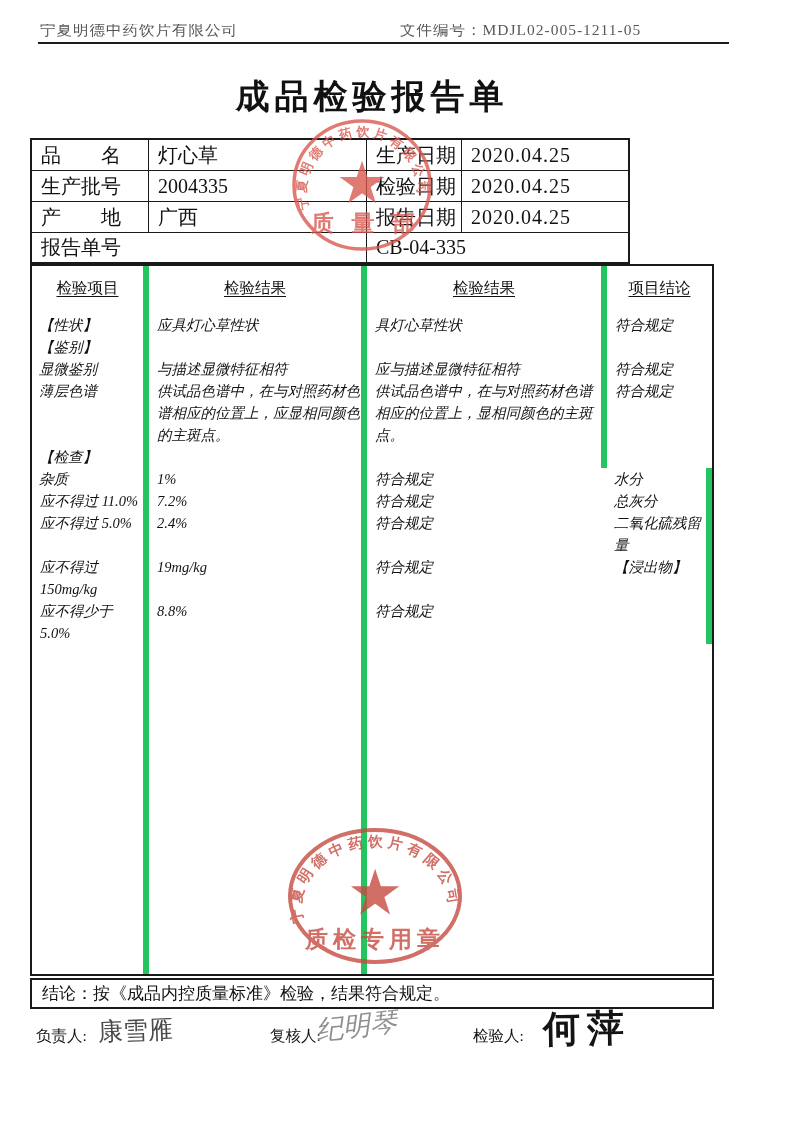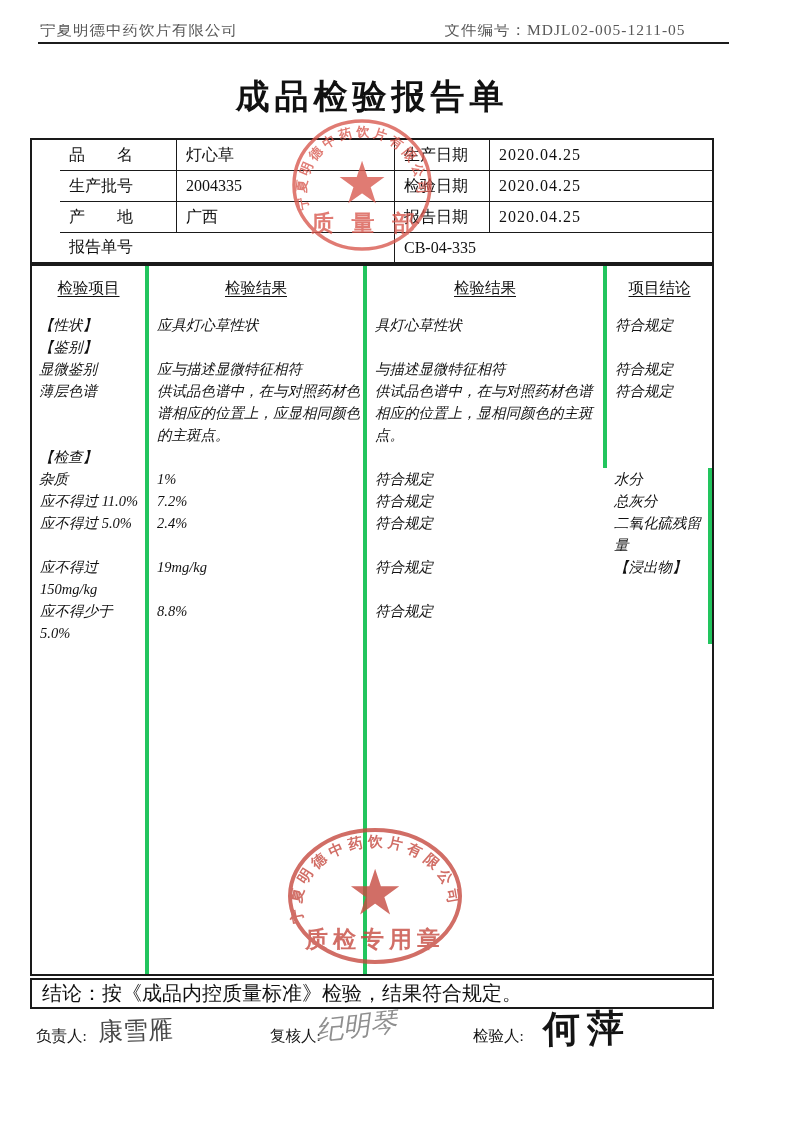--- a/index.html
+++ b/index.html
@@ -3,52 +3,52 @@
 <meta charset="utf-8">
 <style>
   html,body{margin:0;padding:0;background:#ffffff;}
   .page{position:relative;width:800px;height:1131px;background:#fff;overflow:hidden;
         font-family:"Liberation Serif","DejaVu Serif",serif;color:#111;}
 
   
   .hdr-text{position:absolute;top:24px;height:18px;overflow:hidden;font-size:15.5px;color:#3a3a3a;opacity:.85;}
   .hdr-text > span{display:block;margin-top:-4px;letter-spacing:1px;}
   .hdr-left{left:40px;width:330px;}
-  .hdr-right{right:70px;width:330px;text-align:center;}
+  .hdr-right{right:70px;width:330px;text-align:left;}
   .hdr-rule{position:absolute;left:38px;top:42px;width:691px;height:2px;background:#1c1c1c;}
 
   .title{position:absolute;left:30px;top:74px;width:684px;margin:0;text-align:center;
          font-size:34px;font-weight:bold;letter-spacing:5px;}
 
   
-  .info-table{position:absolute;left:30px;top:138px;width:684px;height:126px;box-sizing:border-box;
+  .info-table{position:absolute;left:30px;top:138px;width:600px;height:126px;box-sizing:border-box;
       display:grid;grid-template-columns:117px 218px 95px 1fr;grid-template-rows:31px 31px 31px 1fr;
-      border:2px solid #1a1a1a;font-size:16px;padding-left:28px;}
+      border:2px solid #1a1a1a;font-size:20px;}
   .info-table .cell{box-sizing:border-box;border-right:1px solid #1a1a1a;border-bottom:1px solid #1a1a1a;
       display:flex;align-items:center;padding-left:9px;white-space:nowrap;}
   .info-table .nr{border-right:none;}
   .info-table .span-a{grid-column:1/3;border-bottom:none;}
   .info-table .span-b{grid-column:3/5;border-bottom:none;border-right:none;}
   .date-val{letter-spacing:1px;text-align:right;}
 
   
   .main-table{position:absolute;left:30px;top:264px;width:684px;height:712px;box-sizing:border-box;
       border:2px solid #1a1a1a;display:grid;grid-template-columns:117px 218px 240px 1fr;
       grid-template-rows:38px repeat(10,min-content) 1fr;
       font-size:14.5px;line-height:22px;}
   .mh{display:flex;align-items:flex-end;justify-content:center;padding-bottom:5px;font-size:15.5px;box-sizing:border-box;}
   .u{text-decoration:underline;text-underline-offset:3px;}
   .bc{box-sizing:border-box;min-height:22px;padding-left:8px;font-style:italic;}
   .n{padding-left:7px;}
-  .c1,.c2,.c3{border-right:4px solid #22c55e;}
+  .c1,.c2,.c3{border-right:6px solid #22c55e;}
   .pt{padding-top:10px;}
 
   
   .conclusion{position:absolute;left:30px;top:978px;width:684px;height:31px;box-sizing:border-box;
-      border:2px solid #1a1a1a;display:flex;align-items:center;padding-left:10px;font-size:20px;}
+      border:2px solid #1a1a1a;display:flex;align-items:center;padding-left:10px;font-size:17px;}
 
   
   .sig-label{position:absolute;top:1026px;font-size:15.5px;}
   .sig1l{left:36px;} .sig2l{left:270px;} .sig3l{left:473px;}
   .sig-name{position:absolute;white-space:nowrap;}
   .sig1{left:98px;top:1014px;font-size:25px;color:#4a4a4a;transform:rotate(-2deg);}
   .sig2{left:318px;top:1008px;font-size:27px;color:#8f8f8f;transform:rotate(-6deg) skewX(-14deg);}
   .sig3{left:543px;top:1004px;font-size:37px;color:#141414;font-weight:bold;letter-spacing:7px;transform:rotate(-1deg);}
 
   
@@ -110,22 +110,22 @@
     <div class="bc c2 pt">应具灯心草性状</div>
     <div class="bc c3 pt">具灯心草性状</div>
     <div class="bc pt">符合规定</div>
 
     <div class="bc c1 n">【鉴别】</div>
     <div class="bc c2"></div>
     <div class="bc c3"></div>
     <div class="bc"></div>
 
     <div class="bc c1 n">显微鉴别</div>
+    <div class="bc c3">与描述显微特征相符</div>
     <div class="bc c2">应与描述显微特征相符</div>
-    <div class="bc c3">与描述显微特征相符</div>
     <div class="bc">符合规定</div>
 
     <div class="bc c1 n">薄层色谱</div>
     <div class="bc c2">供试品色谱中，在与对照药材色谱相应的位置上，应显相同颜色的主斑点。</div>
     <div class="bc c3">供试品色谱中，在与对照药材色谱相应的位置上，显相同颜色的主斑点。</div>
     <div class="bc">符合规定</div>
 
     <div class="bc c1 n">【检查】</div>
     <div class="bc c2"></div>
     <div class="bc c3"></div>

